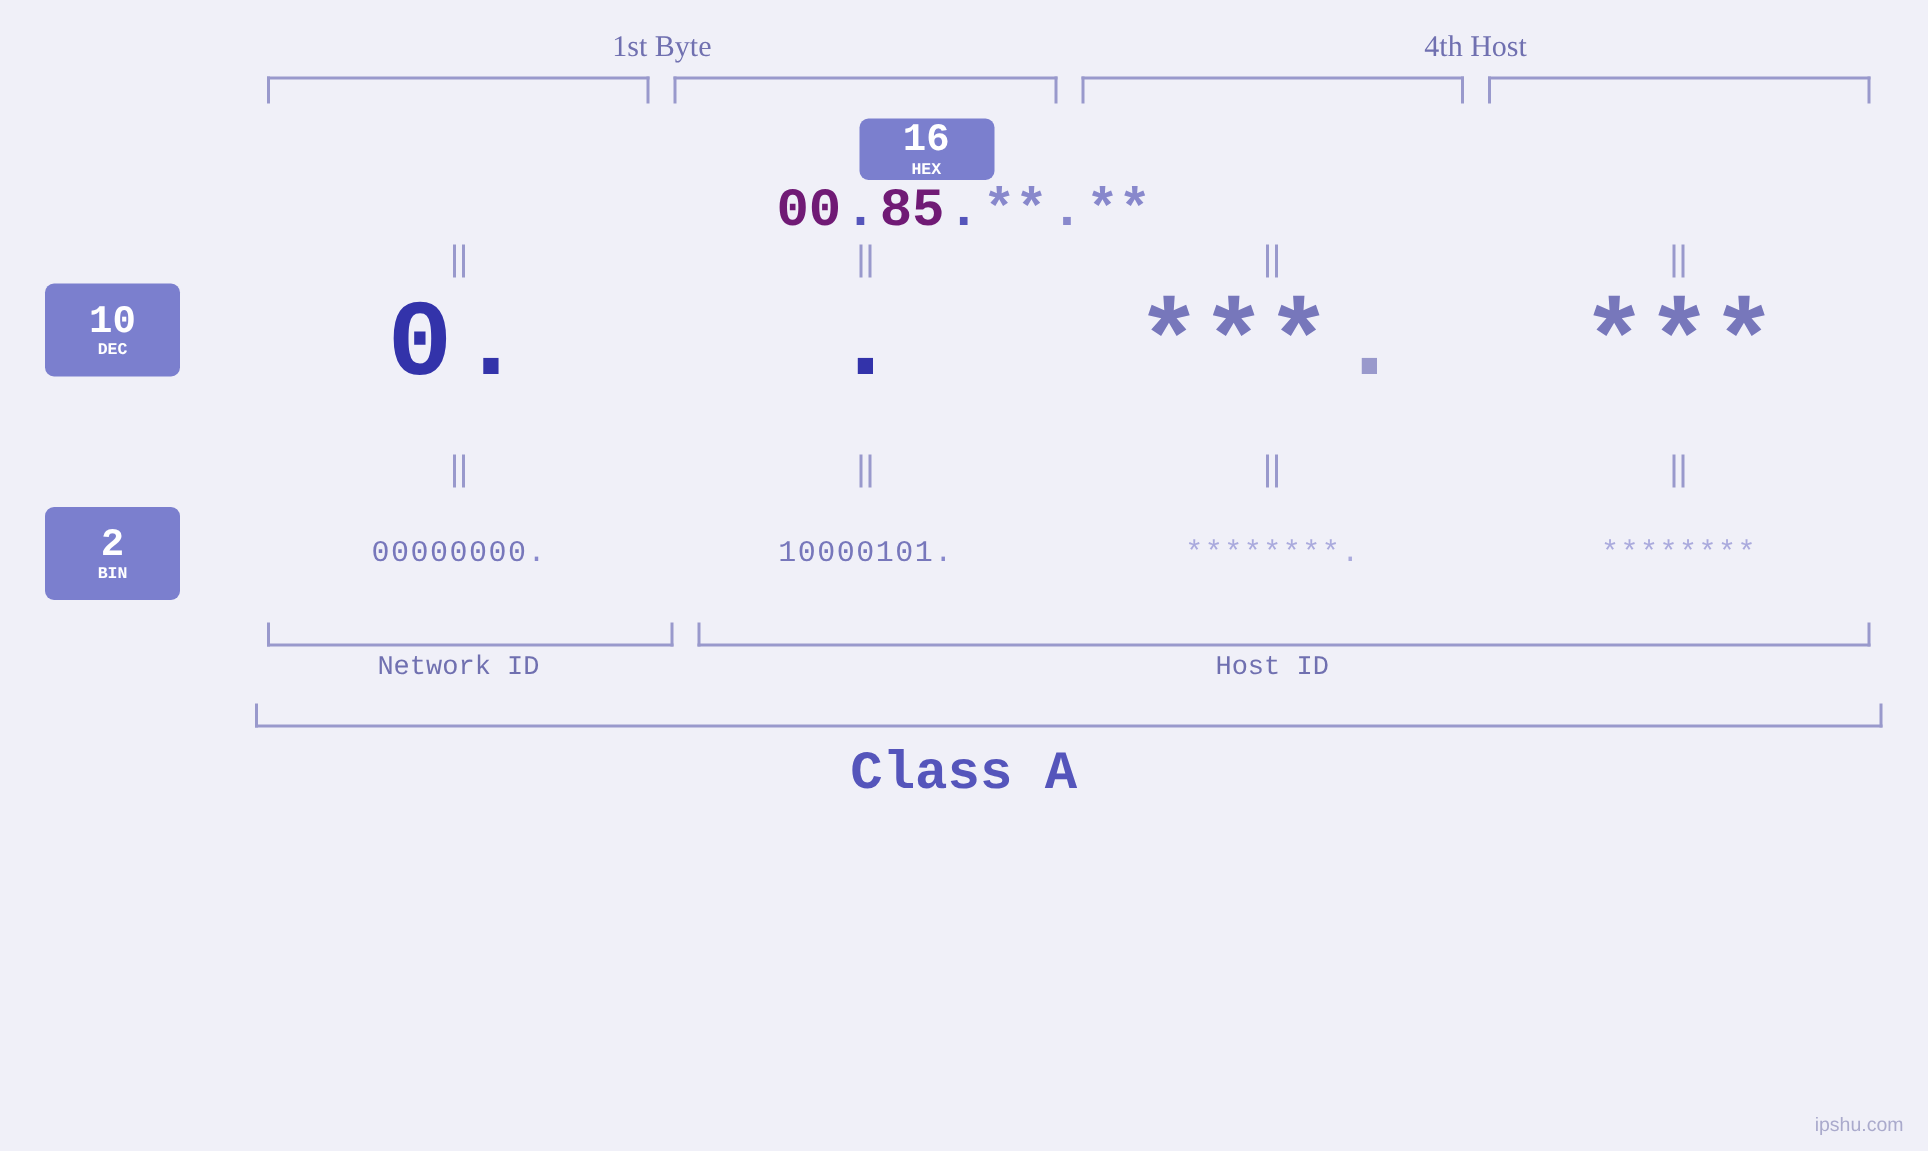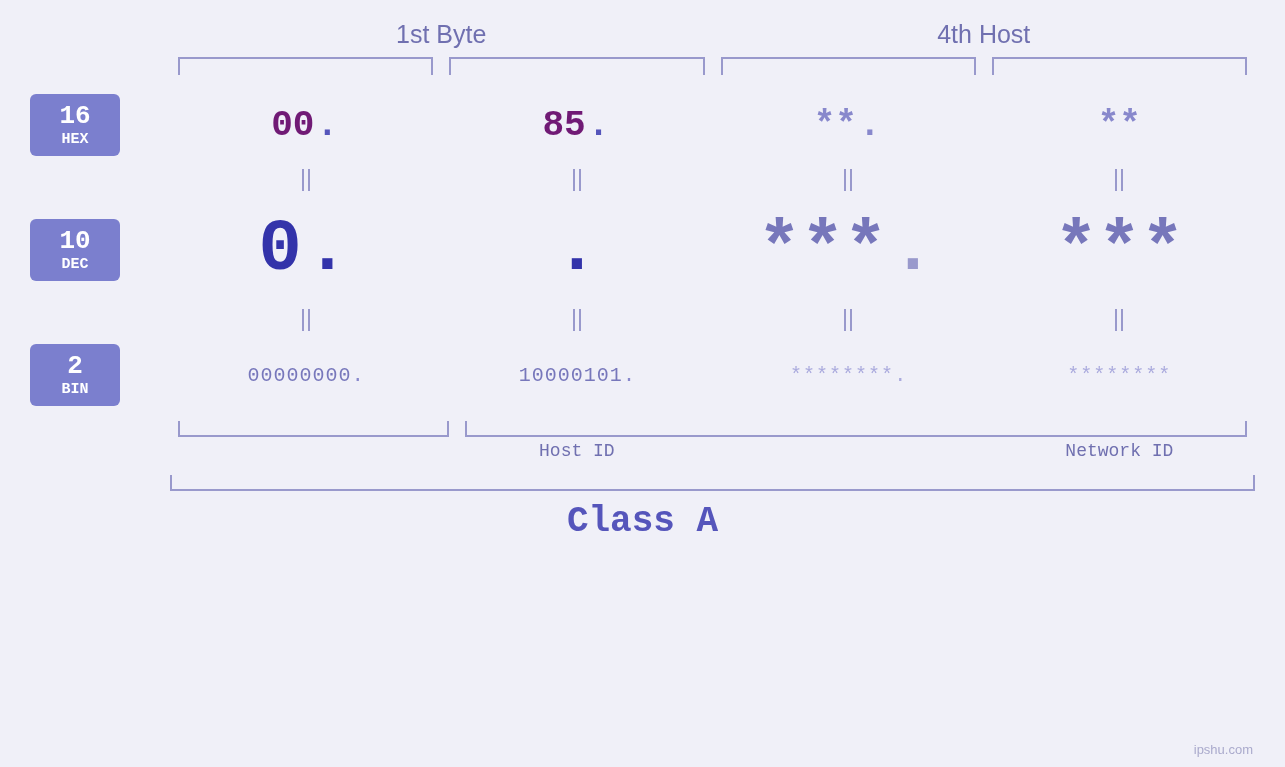--- a/index.html
+++ b/index.html
@@ -25,22 +25,22 @@
     .byte-headers {
       display: flex;
       margin-left: 140px;
       margin-bottom: 0px;
     }
 
     .byte-header {
       flex: 1;
       text-align: center;
       color: #7070b0;
-      font-size: 25px;
-      font-family: Liberation Sans, sans-serif;
+      font-size: 20px;
+      font-family: Liberation Serif, serif;
       padding-bottom: 8px;
     }
 
     
     .brackets-row {
       display: flex;
       margin-left: 140px;
       margin-bottom: 10px;
     }
 
@@ -66,21 +66,21 @@
       margin-right: 50px;
     }
 
     .base-number {
       font-size: 26px;
       font-weight: bold;
       line-height: 1.1;
     }
 
     .base-text {
-      font-size: 15px;
+      font-size: 11px;
       font-weight: bold;
     }
 
     .byte-value {
       color: #701a75;
       font-size: 36px;
       font-weight: bold;
     }
 
     .byte-value-large {
@@ -161,36 +161,37 @@
       font-size: 36px;
       font-weight: bold;
       margin-top: 10px;
       font-family: 'Courier New', Courier, monospace;
     }
 
     
     .watermark {
       position: absolute;
       bottom: 10px;
-      right: 32px;
+      right: 16px;
       color: #aaaacc;
       font-size: 13px;
       font-family: Arial, sans-serif;
     }
 
     .hex-row-container {
       display: flex;
       align-items: center;
       margin-bottom: 0;
       height: 80px;
+      flex-direction: column;
     }
 
     .dec-row-container {
       display: flex;
-      align-items: center;
+      align-items: flex-start;
       height: 110px;
     }
 
     .bin-row-container {
       display: flex;
       align-items: center;
       height: 80px;
     }
 
     .four-cells {
@@ -356,22 +357,22 @@
   </div>
 
   <div style="display:flex; margin-left:140px; margin-top:6px;">
 
     <div style="width:25%; height:16px; border:2px solid #9999cc; border-top:none; margin:0 8px;"></div>
 
     <div style="flex:1; height:16px; border:2px solid #9999cc; border-top:none; margin:0 8px;"></div>
   </div>
 
   <div style="display:flex; margin-left:140px; margin-top:4px;">
+    <div style="width:25%; text-align:center; color:#7070b0; font-size:18px;">Network ID</div>
     <div style="flex:1; text-align:center; color:#7070b0; font-size:18px;">Host ID</div>
-    <div style="width:25%; text-align:center; color:#7070b0; font-size:18px;">Network ID</div>
   </div>
 
   <div style="margin-left:140px; margin-top:14px; height:16px; border-left:2px solid #9999cc; border-right:2px solid #9999cc; border-bottom:2px solid #9999cc; border-top:none;"></div>
 
   <div class="class-row">Class A</div>
 
 </div>
 
 <div class="watermark">ipshu.com</div>
 

